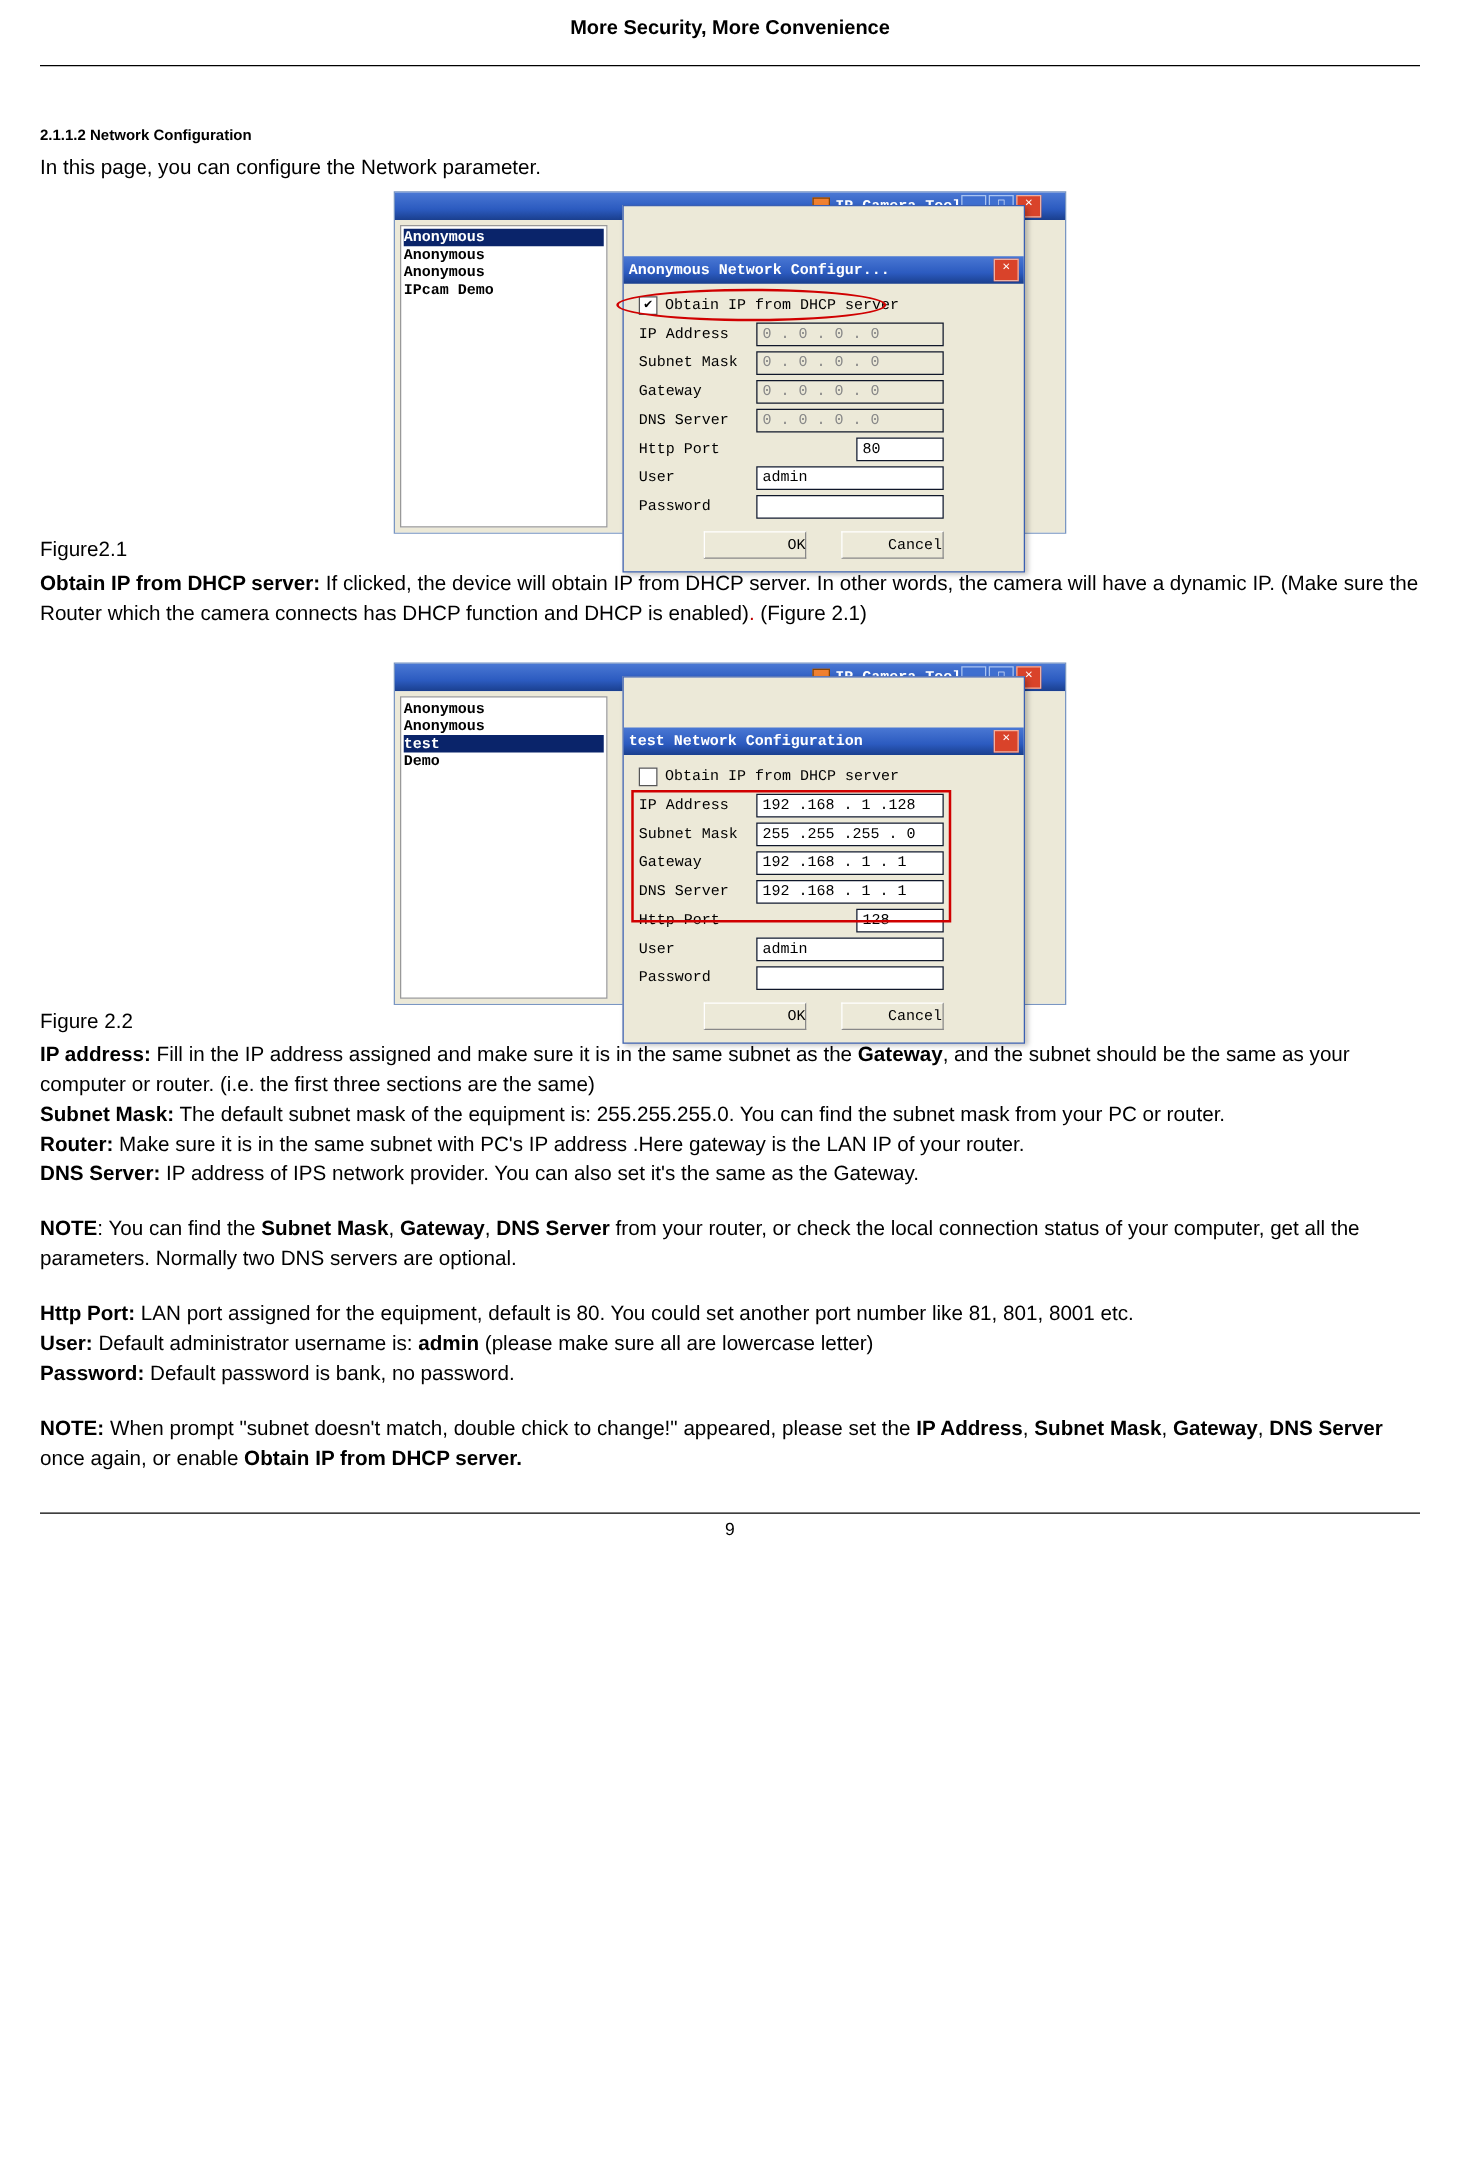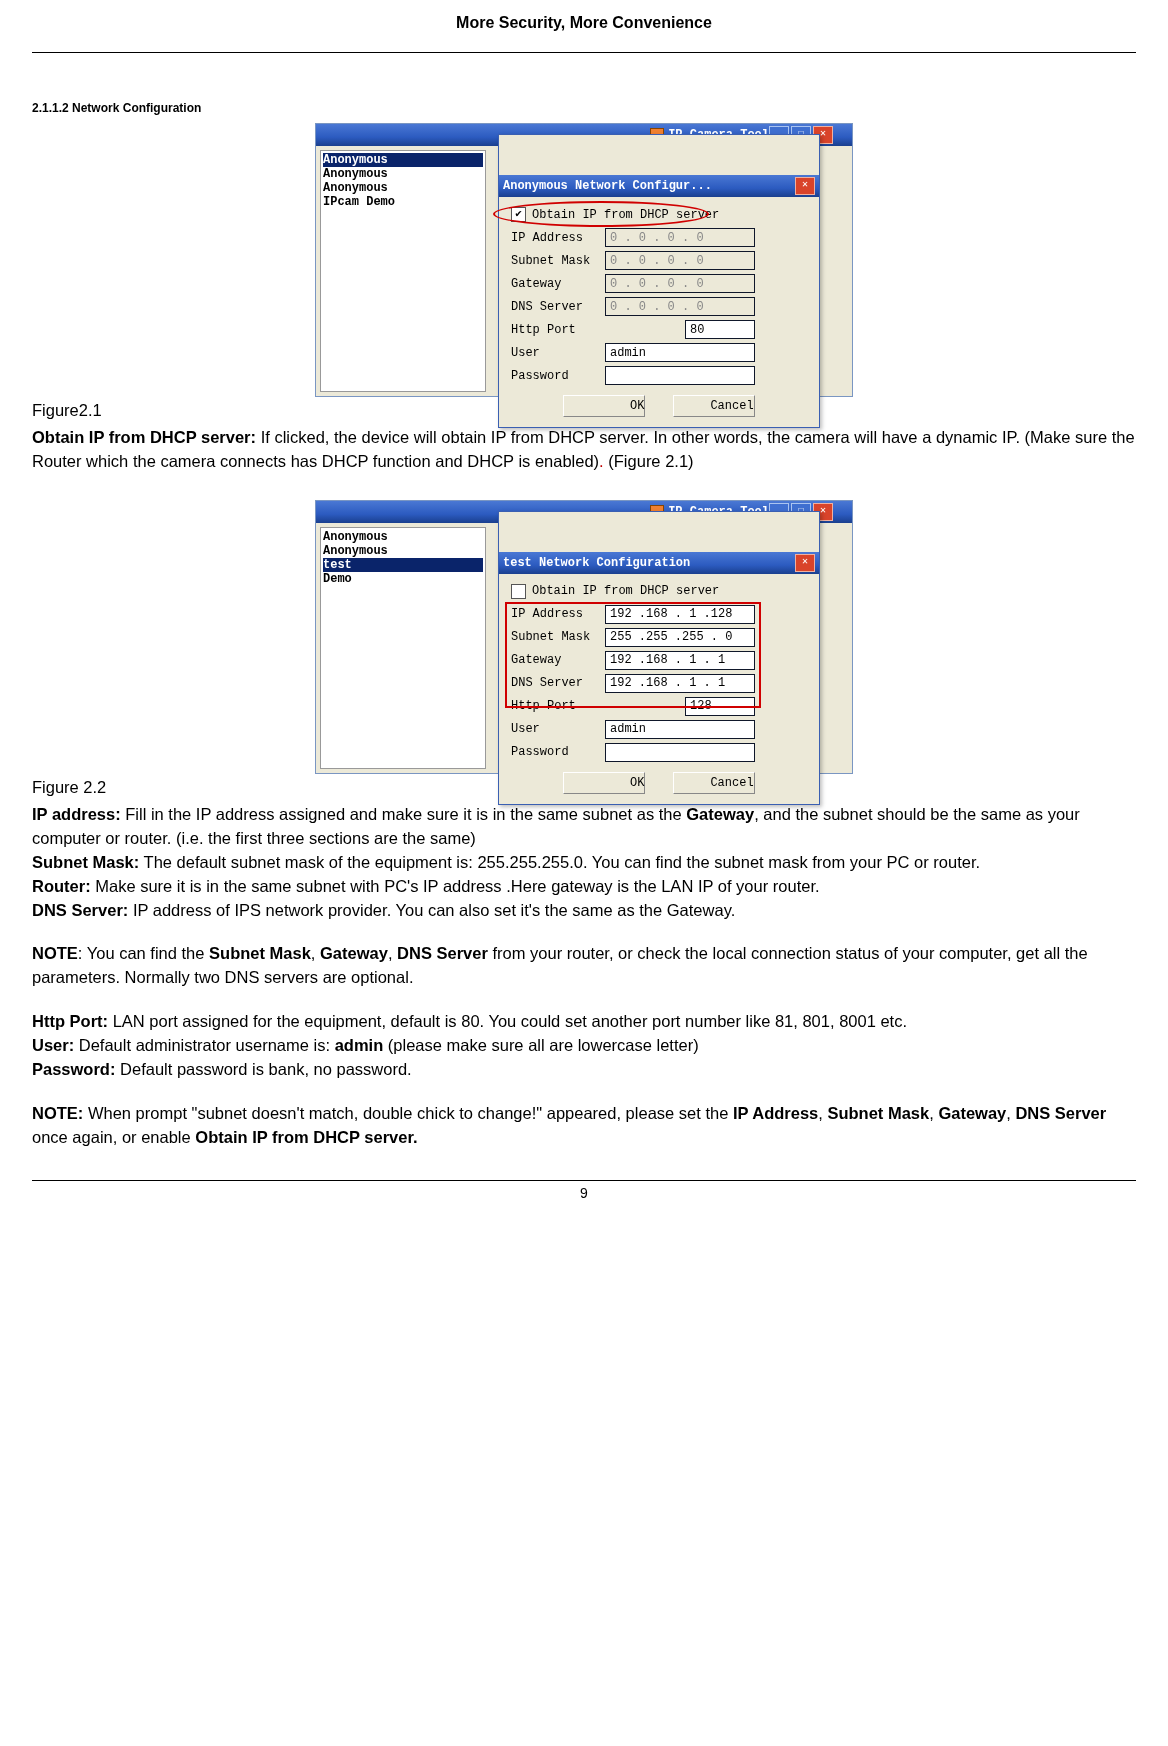--- a/index.html
+++ b/index.html
@@ -114,20 +114,21 @@
   .red { color:#c00000; }
 </style>
 </head>
 <body>
 
 <div class="page">
 
   <div class="header-line">More Security, More Convenience</div>
 
   <h2 class="section-title">2.1.1.2 Network Configuration</h2>
+  <p>In this page, you can configure the Network parameter.</p>
 
   <div class="figure-wrap">
     <div class="win">
       <div class="win-titlebar">
         <span class="left">
             <span class="icon-box"></span>
             <span>IP Camera Tool</span>
           </span>
         <span class="winbtns">
           <span class="winbtn">_</span>

